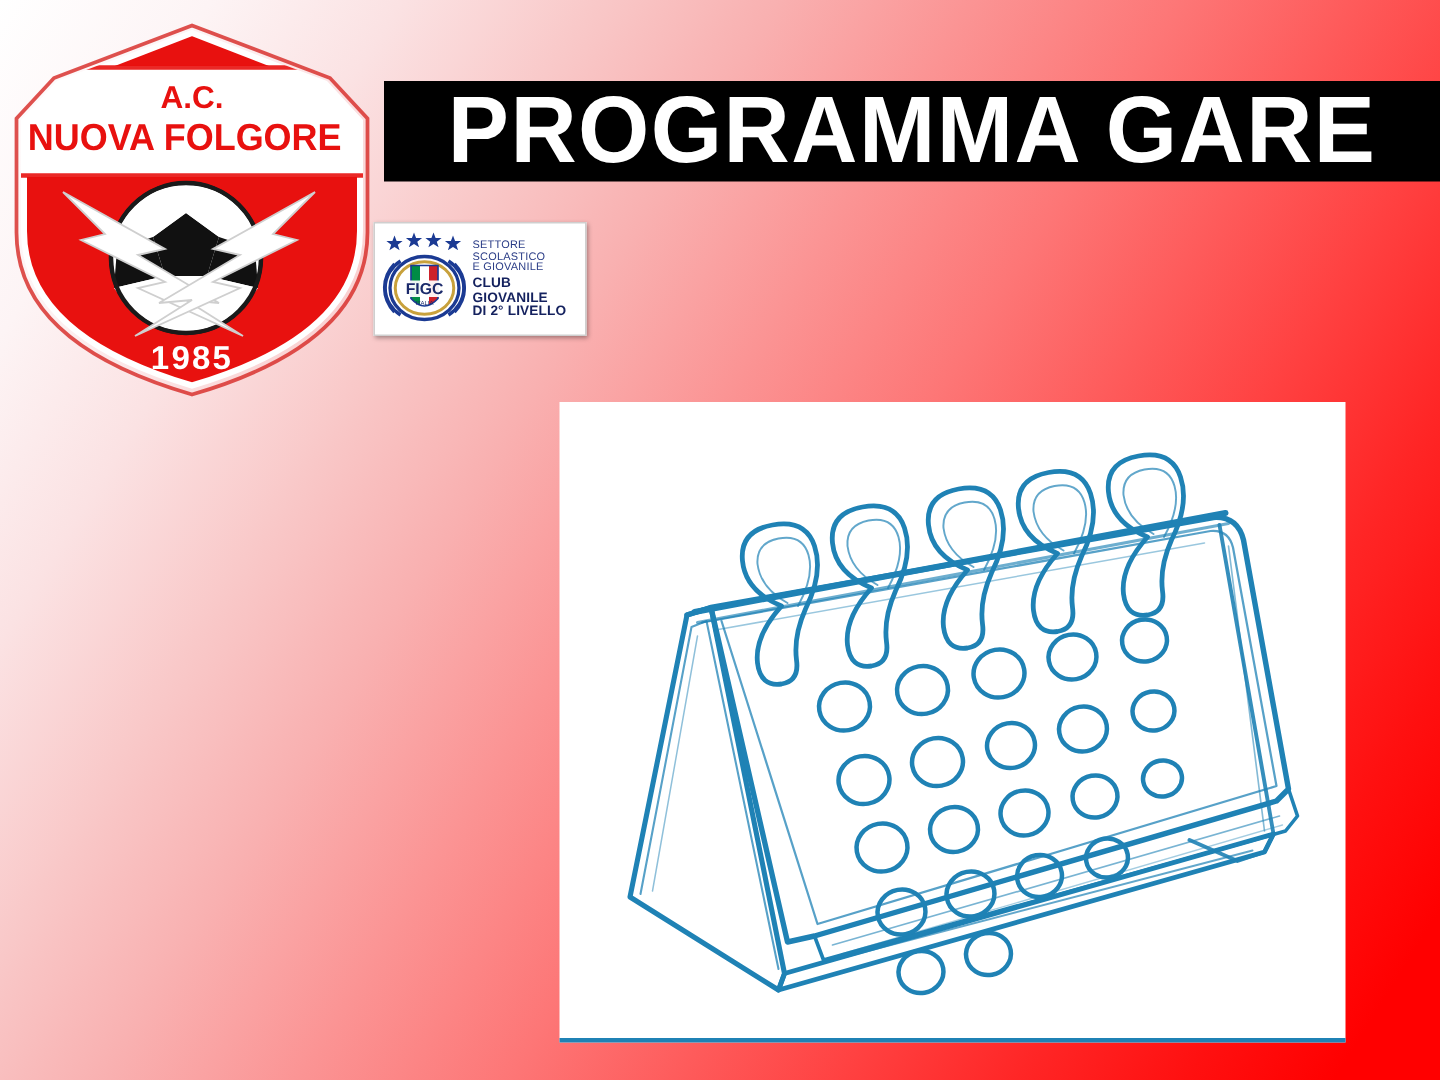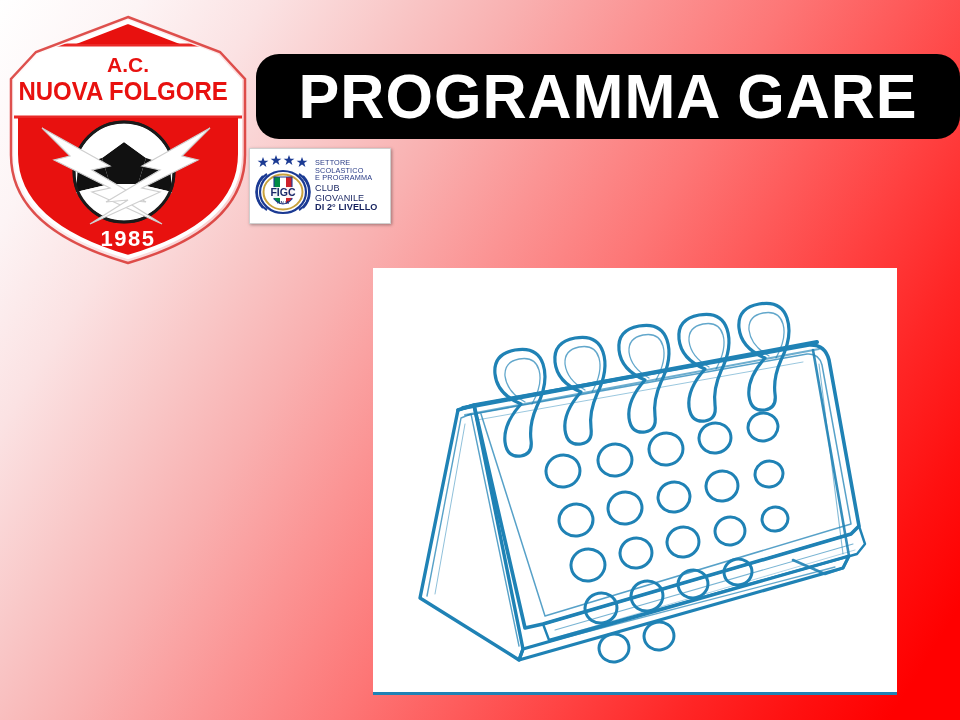--- a/index.html
+++ b/index.html
@@ -39,26 +39,25 @@
     height: 252px;
   }
   #crest svg { display: block; width: 100%; height: 100%; }
 
   
   #title-banner {
     position: absolute;
     left: 256px;
     top: 54px;
     width: 704px;
-    height: 85px;
+    height: 67px;
     background: #000000;
     display: flex;
     align-items: center;
     justify-content: center;
-    border-radius: 23px;
   }
   #title-text {
     color: #ffffff;
     font-family: "Liberation Sans", sans-serif;
     font-weight: bold;
     font-size: 63px;
     letter-spacing: 1px;
     line-height: 1;
     white-space: nowrap;
     transform: scaleX(0.97);
@@ -88,21 +87,21 @@
   #figc-emblem svg { display:block; width:100%; height:100%; }
   #figc-text {
     flex: 1 1 auto;
     padding-left: 2px;
     padding-right: 3px;
     color: #1b2a6b;
     line-height: 1.08;
   }
   .figc-l1 { font-size: 7.3px; font-weight: normal; letter-spacing: 0.15px; color:#2a3c86;}
   .figc-l2 { font-size: 7.3px; font-weight: normal; letter-spacing: 0.15px; color:#2a3c86;}
-  .figc-l3 { font-size: 9.1px; font-weight: normal; letter-spacing: 0.1px; margin-top: 1.5px; color:#14215e;}
+  .figc-l3 { font-size: 9.1px; font-weight: bold; letter-spacing: 0.1px; margin-top: 1.5px; color:#14215e;}
   .figc-l4 { font-size: 9.1px; font-weight: bold; letter-spacing: 0.1px; color:#14215e;}
 
   
   #calendar-card {
     position: absolute;
     left: 373px;
     top: 268px;
     width: 524px;
     height: 424px;
     background: #ffffff;
@@ -195,21 +194,21 @@
           <path d="M33 23 L39 23 L39 45 Q36.5 48 33 49.5 Z" fill="#cd212a"></path>
           <path d="M21 23 L39 23 L39 45 Q30 55 21 45 Z" fill="none" stroke="#1b3a93" stroke-width="1.1"></path>
         </g>
         <rect x="15" y="33" width="30" height="11" fill="#ffffff" opacity="0.93"></rect>
         <text x="30" y="42" text-anchor="middle" fill="#1b2a6b" font-family="Liberation Sans, sans-serif" font-weight="bold" font-size="10.5">FIGC</text>
         <text x="30" y="49.5" text-anchor="middle" fill="#1b2a6b" font-family="Liberation Sans, sans-serif" font-size="4">ITALIA</text>
       </svg>
     </div>
     <div id="figc-text">
       <div class="figc-l1">SETTORE SCOLASTICO</div>
-      <div class="figc-l2">E PROGRAMMA</div>
+      <div class="figc-l2">E GIOVANILE</div>
       <div class="figc-l3">CLUB GIOVANILE</div>
       <div class="figc-l4">DI 2° LIVELLO</div>
     </div>
   </div>
 
   <div id="calendar-card">
     <svg viewBox="0 0 524 424" xmlns="http://www.w3.org/2000/svg">
       <g fill="none" stroke="#1f82b5" stroke-linecap="round" stroke-linejoin="round">
 
         <path d="M47 330 L85 142 L101 137 L150 381 L146 392 Z" stroke-width="3.4"></path>

